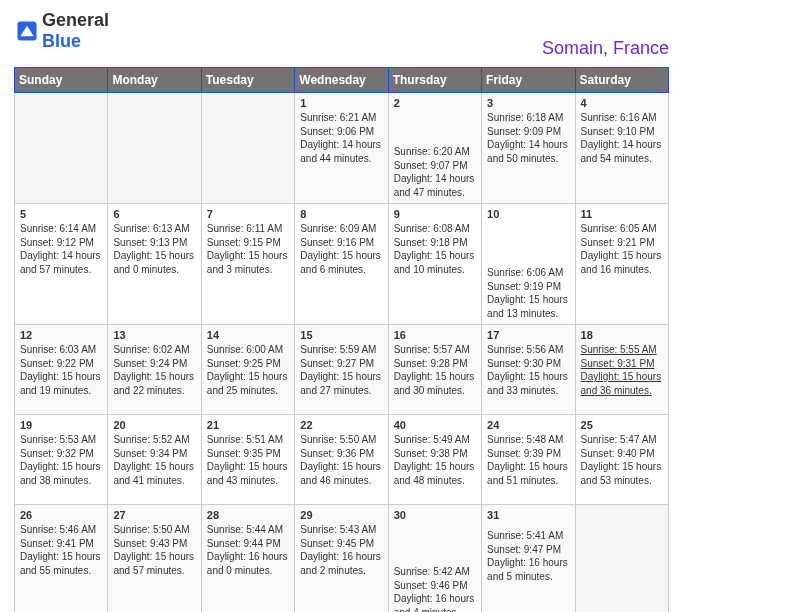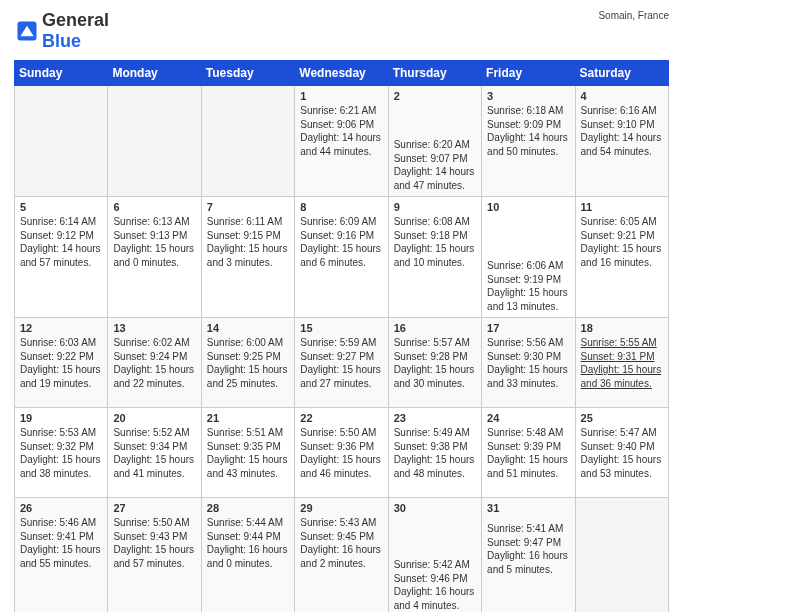--- a/index.html
+++ b/index.html
@@ -45,30 +45,31 @@
     .title-block {
       text-align: right;
     }
     .month-title {
       font-size: 32px;
       font-weight: bold;
       color: #333;
       line-height: 1.1;
     }
     .subtitle {
-      font-size: 10px;
-      color: #404040;
+      font-size: 18px;
+      color: #6d28d9;
+      margin-top: 28px;
     }
     table {
       width: 100%;
       border-collapse: collapse;
       table-layout: fixed;
     }
     thead tr th {
-      background-color: #1d4ed8;
+      background-color: #737373;
       color: #fff;
       font-size: 12px;
       font-weight: bold;
       padding: 5px 4px;
       text-align: left;
       border: 1px solid #1d4ed8;
     }
     tbody tr td {
       vertical-align: top;
       border: 1px solid #ccc;
@@ -290,21 +291,21 @@
 and 43 minutes.</div>
           </td>
           <td>
             <span class="day-num">22</span>
             <div class="cell-content" style="white-space: pre-line;">Sunrise: 5:50 AM
 Sunset: 9:36 PM
 Daylight: 15 hours
 and 46 minutes.</div>
           </td>
           <td>
-            <span class="day-num">23</span>
+            <span class="day-num">40</span>
             <div class="cell-content" style="white-space: pre-line;">Sunrise: 5:49 AM
 Sunset: 9:38 PM
 Daylight: 15 hours
 and 48 minutes.</div>
           </td>
           <td>
             <span class="day-num">24</span>
             <div class="cell-content" style="white-space: pre-line;">Sunrise: 5:48 AM
 Sunset: 9:39 PM
 Daylight: 15 hours

